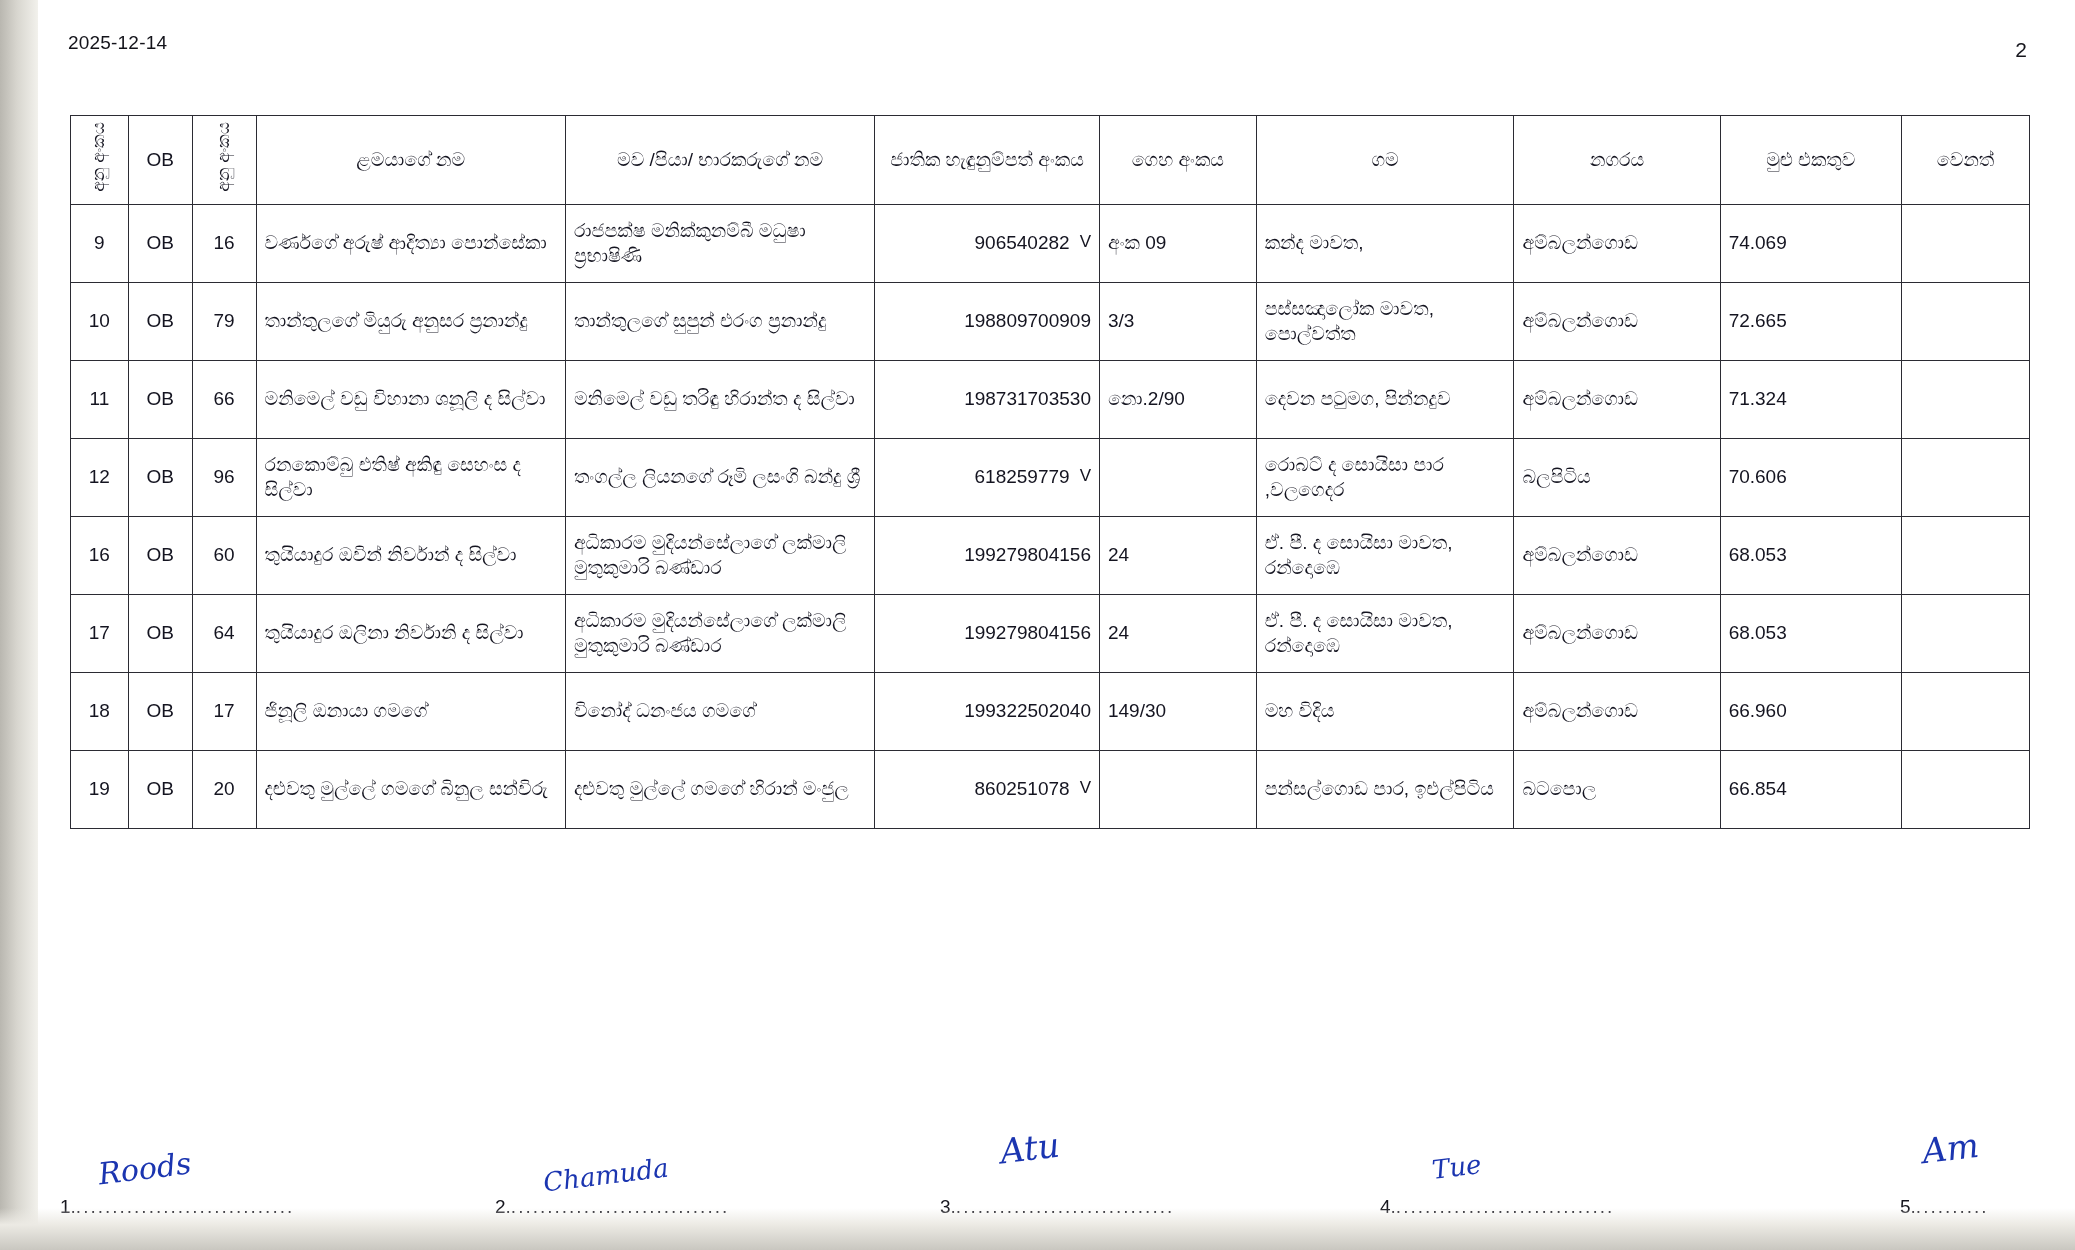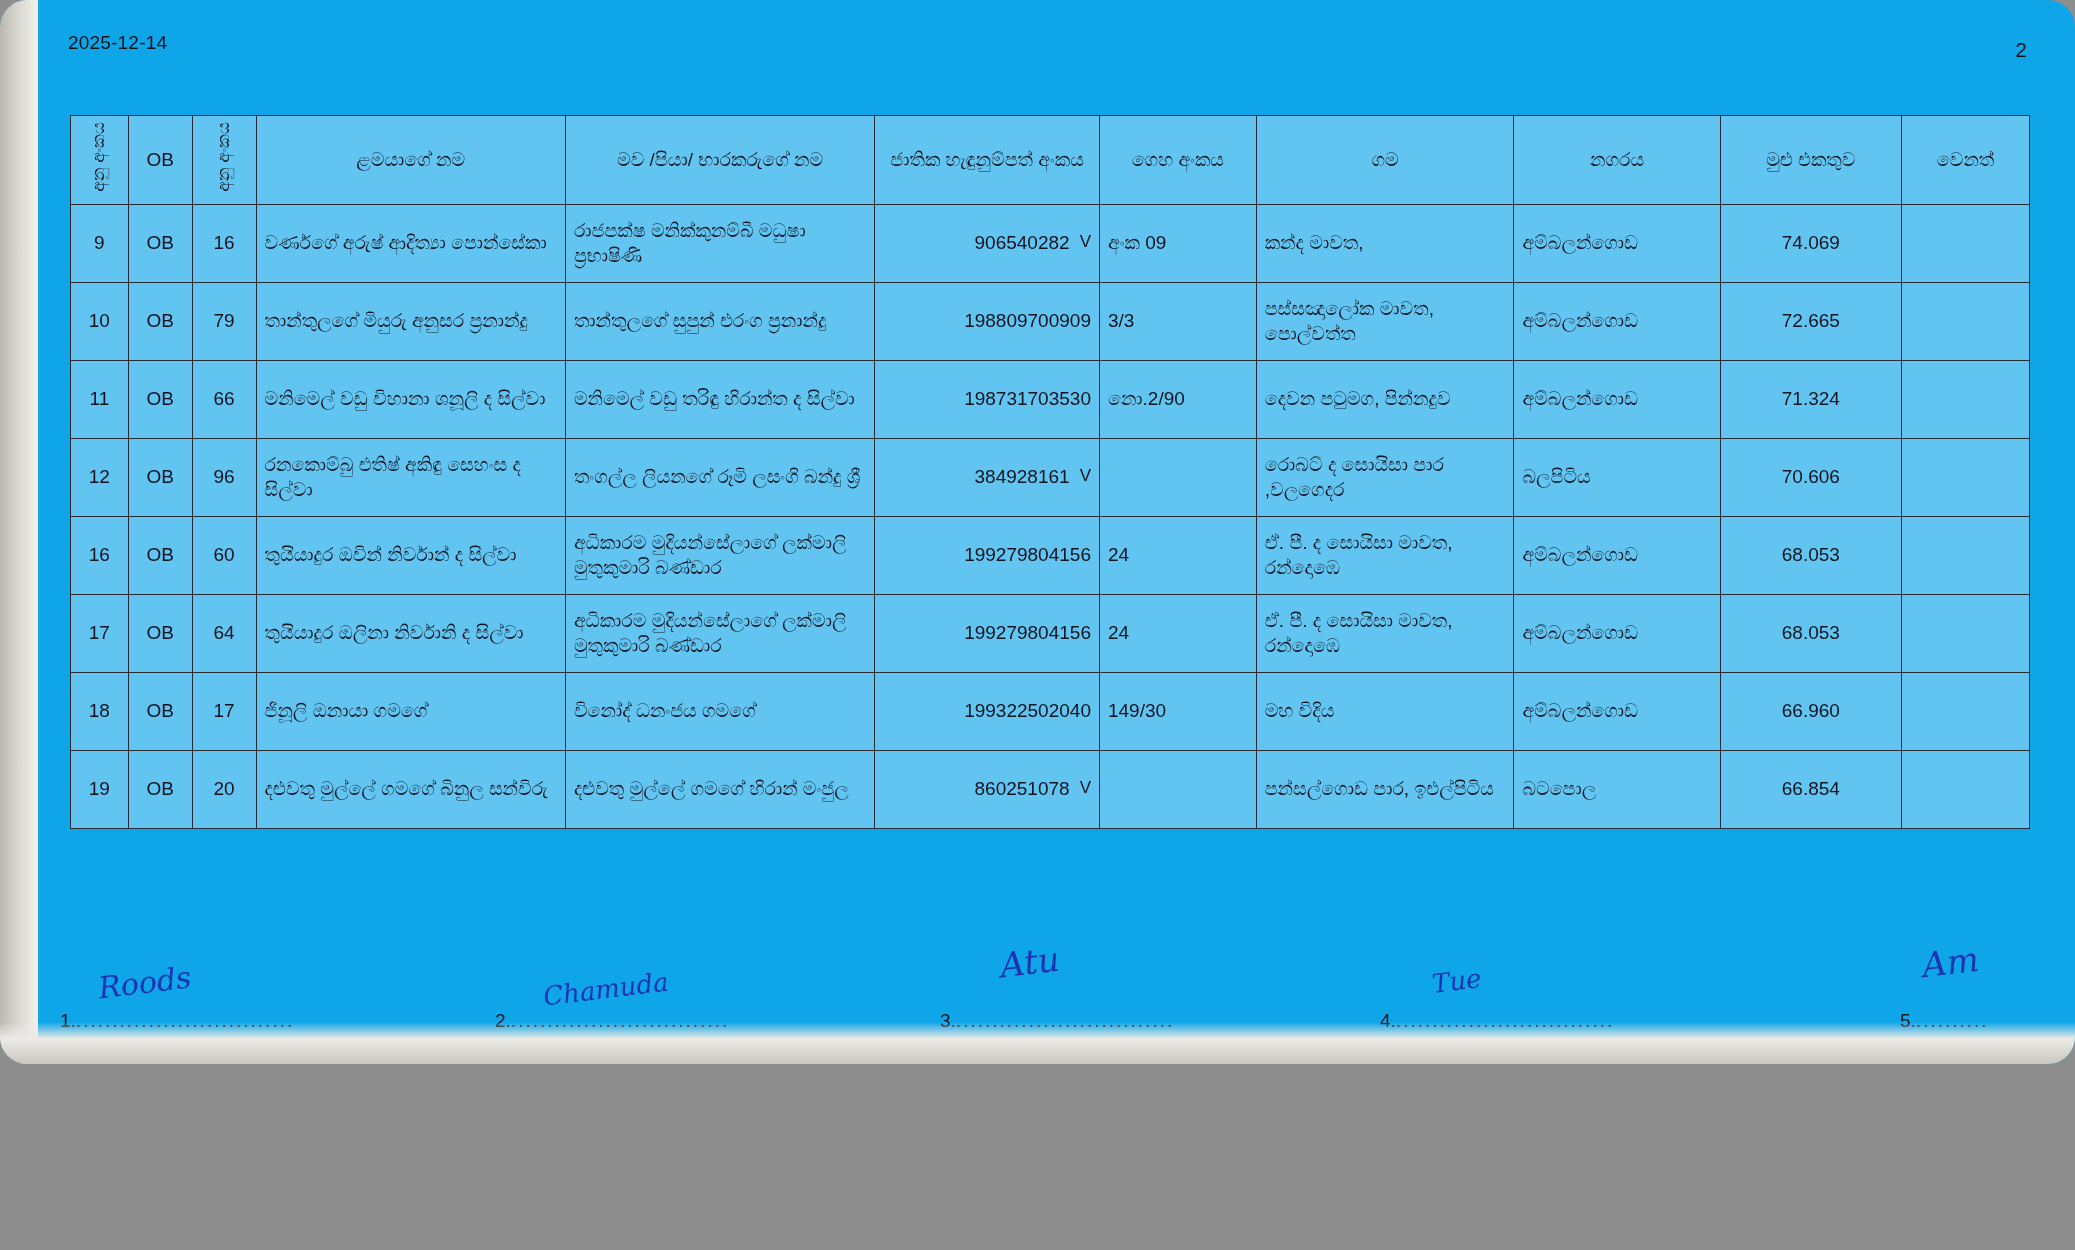--- a/index.html
+++ b/index.html
@@ -6,24 +6,23 @@
     margin: 0;
     padding: 0;
     background: #8e8e8e;
   }
   body {
     font-family: "Liberation Sans", sans-serif;
   }
   .page {
     position: relative;
     width: 2075px;
-    height: 1064px;
-    background: #0ea5e9;
+    height: 1250px;
+    background: #ffffff;
     overflow: hidden;
-    border-radius: 27px;
   }
   
   .page::before {
     content: "";
     position: absolute;
     left: 0; top: 0;
     width: 38px; height: 100%;
     background: linear-gradient(to right, #b9b7b0 0%, #d8d6cf 45%, #f2f1ec 100%);
     pointer-events: none;
   }
@@ -93,21 +92,21 @@
     white-space: nowrap;
   }
   td.nic .vmark {
     float: right;
     margin-left: 10px;
     font-size: 17px;
   }
   td.house {
   }
   td.total {
-    text-align: center;
+    text-align: left;
     padding-right: 14px;
   }
   td.name, td.guardian, td.village, td.city {
     text-align: left;
   }
   tbody tr { height: 78px; }
 
   .col-no    { width: 56px; }
   .col-ob    { width: 62px; }
   .col-idx   { width: 62px; }
@@ -227,21 +226,21 @@
             <td class="city">අම්බලන්ගොඩ</td>
             <td class="total">71.324</td>
             <td class="other"></td>
           </tr>
           <tr>
             <td class="num">12</td>
             <td class="ob">OB</td>
             <td class="num">96</td>
             <td class="name">රනකොම්බු එතිෂ් අකිඳු සෙහංස ද සිල්වා</td>
             <td class="guardian">තංගල්ල ලියනගේ රූමි ලසංගි බන්දු ශ්‍රී</td>
-            <td class="nic"><span class="vmark">V</span><span>384928161</span></td>
+            <td class="nic"><span class="vmark">V</span><span>618259779</span></td>
             <td class="house"></td>
             <td class="village">රොබට් ද සොයිසා පාර ,වලගෙදර</td>
             <td class="city">බලපිටිය</td>
             <td class="total">70.606</td>
             <td class="other"></td>
           </tr>
           <tr>
             <td class="num">16</td>
             <td class="ob">OB</td>
             <td class="num">60</td>

